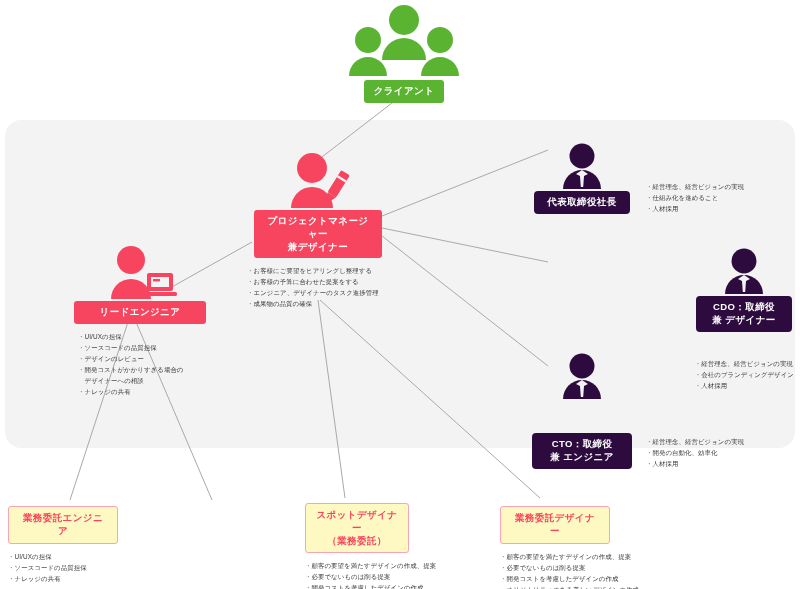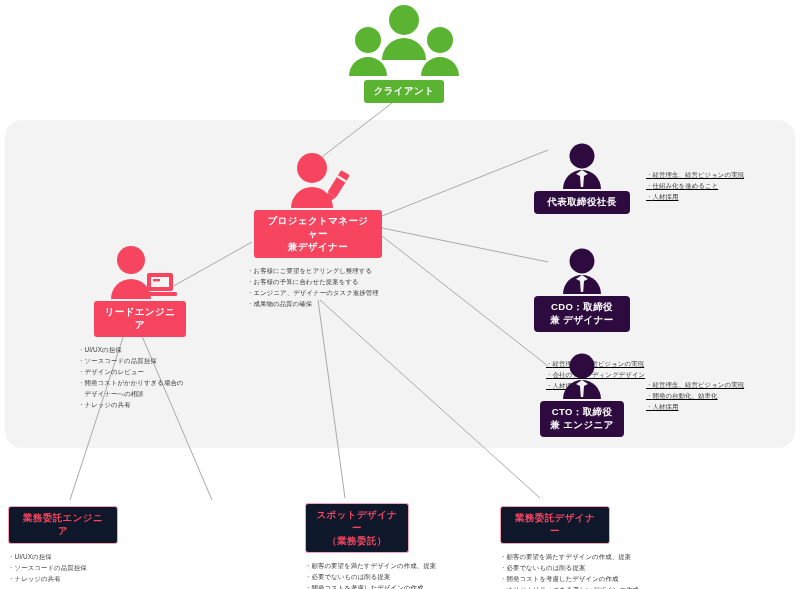--- a/index.html
+++ b/index.html
@@ -33,21 +33,21 @@
     line-height:1.35;
     text-align:center;
     letter-spacing:.4px;
     white-space:pre-line;
     box-sizing:border-box;
   }
   .badge.pink{background:#f7455f;color:#ffffff;border-radius:3px;}
   .badge.green{background:#5bb431;color:#ffffff;border-radius:3px;}
   .badge.purple{background:#2d0b3e;color:#ffffff;border-radius:4px;}
   .badge.outline{
-    background:#0f172a;color:#f7455f;border:1.4px solid #f9a4b2;border-radius:3px;
+    background:#fef9c3;color:#f7455f;border:1.4px solid #f9a4b2;border-radius:3px;
   }
 
   .bullets{
     margin:7px 0 0 0;padding:0;list-style:none;
     font-size:6.4px;line-height:1.72;color:#3a3a3a;letter-spacing:.1px;
   }
   .bullets li{white-space:pre-line;}
   .bullets li:before{content:"・";}
 
   
@@ -56,21 +56,21 @@
   #node-lead        {left:70px;top:245px;width:140px;text-align:center;}
   #node-ceo         {left:532px;top:143px;width:262px;}
   #node-cdo         {left:532px;top:248px;width:262px;flex-direction:column;}
   #node-cto         {left:532px;top:353px;width:262px;}
   #node-contract-eng{left:8px;top:506px;width:150px;}
   #node-side-eng    {left:160px;top:506px;width:140px;}
   #node-spot-des    {left:305px;top:503px;width:190px;}
   #node-contract-des{left:500px;top:506px;width:230px;}
 
   
-  .execrow{display:flex;align-items:flex-start;text-decoration:underline;}
+  .execrow{display:flex;align-items:flex-end;}
   .execrow .left{width:100px;text-align:center;}
   .execrow .right{margin-left:14px;padding-top:26px;}
   .execrow .right .bullets{margin-top:0;}
 
   .pmlist{margin-left:4px;}
   .leadlist{margin-left:8px;}
 </style>
 </head>
 <body>
 
@@ -133,21 +133,21 @@
 
   <div class="node" id="node-lead">
     <svg class="icon" width="78" height="56" viewBox="0 0 78 56">
       <circle cx="30" cy="15" r="14" fill="#f7455f"></circle>
       <path d="M10 54 a20 20 0 0 1 40 0 z" fill="#f7455f"></path>
       <rect x="46" y="28" width="26" height="18" rx="2" fill="#f7455f"></rect>
       <rect x="50" y="32" width="18" height="10" fill="#f3f3f3"></rect>
       <rect x="52" y="34" width="7" height="2.4" fill="#f7455f"></rect>
       <rect x="42" y="47" width="34" height="4" rx="1.6" fill="#f7455f"></rect>
     </svg>
-    <span class="badge pink" style="width:92px;">リードエンジニア</span>
+    <span class="badge pink" style="width:132px;">リードエンジニア</span>
     <ul class="bullets leadlist" style="text-align:left;">
       <li>UI/UXの担保</li>
       <li>ソースコードの品質担保</li>
       <li>デザインのレビュー</li>
       <li>開発コストがかかりすぎる場合の
 　デザイナーへの相談</li>
       <li>ナレッジの共有</li>
     </ul>
   </div>
 
@@ -191,21 +191,21 @@
   </div>
 
   <div class="node execrow" id="node-cto">
     <div class="left">
       <svg class="icon" width="56" height="48" viewBox="0 0 56 48">
         <circle cx="28" cy="13" r="12.5" fill="#2d0b3e"></circle>
         <path d="M9 46 a19 19 0 0 1 38 0 z" fill="#2d0b3e"></path>
         <polygon points="28,27 22,31 28,34 34,31" fill="#f3f3f3"></polygon>
         <polygon points="26,33 30,33 29.2,44 26.8,44" fill="#f3f3f3"></polygon>
       </svg>
-      <span class="badge purple" style="width:84px;">CTO：取締役
+      <span class="badge purple" style="width:100px;margin-top:32px;">CTO：取締役
 兼 エンジニア</span>
     </div>
     <div class="right">
       <ul class="bullets">
         <li>経営理念、経営ビジョンの実現</li>
         <li>開発の自動化、効率化</li>
         <li>人材採用</li>
       </ul>
     </div>
   </div>

